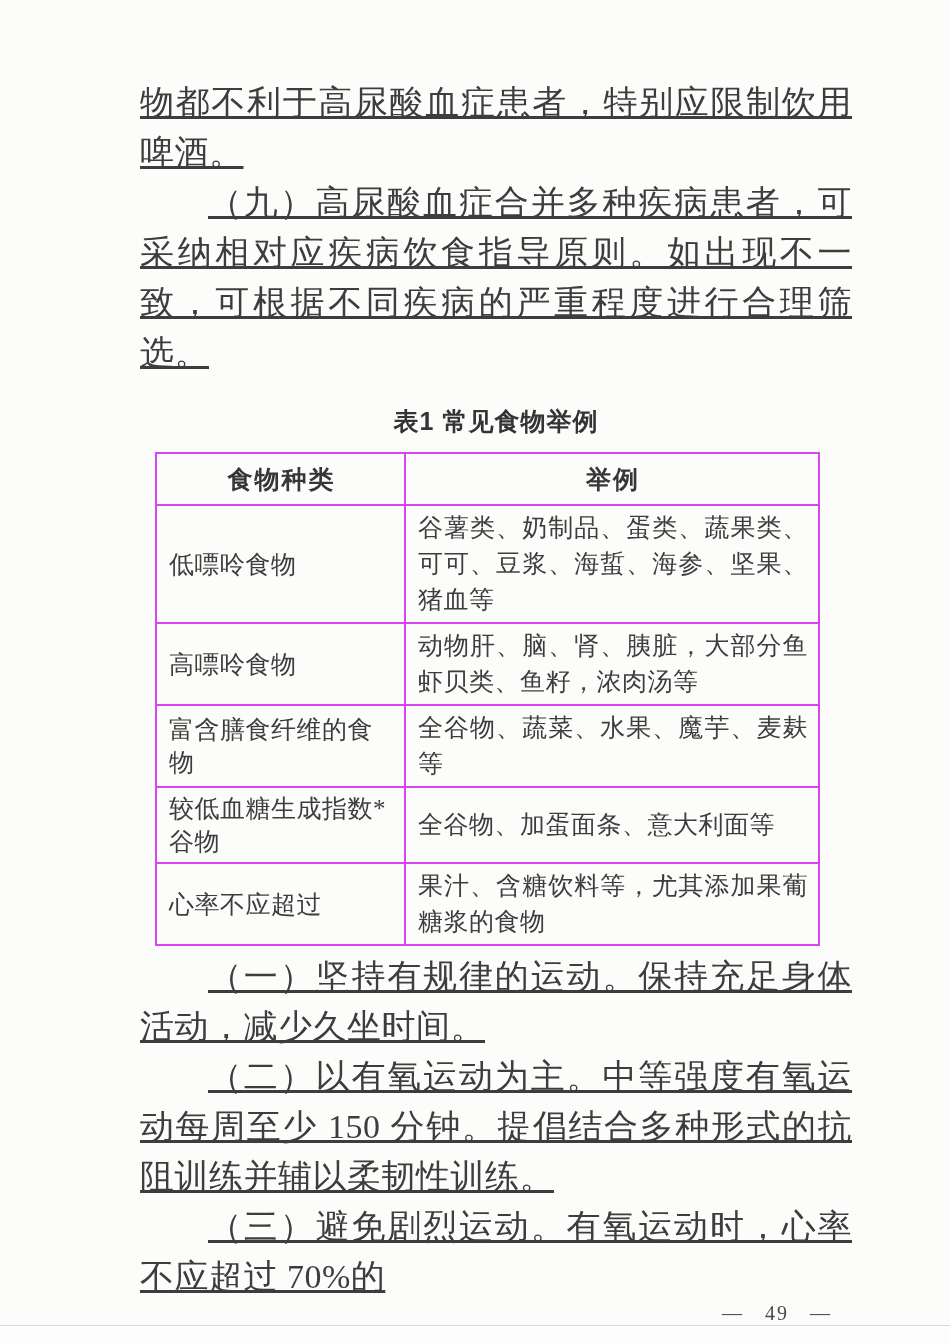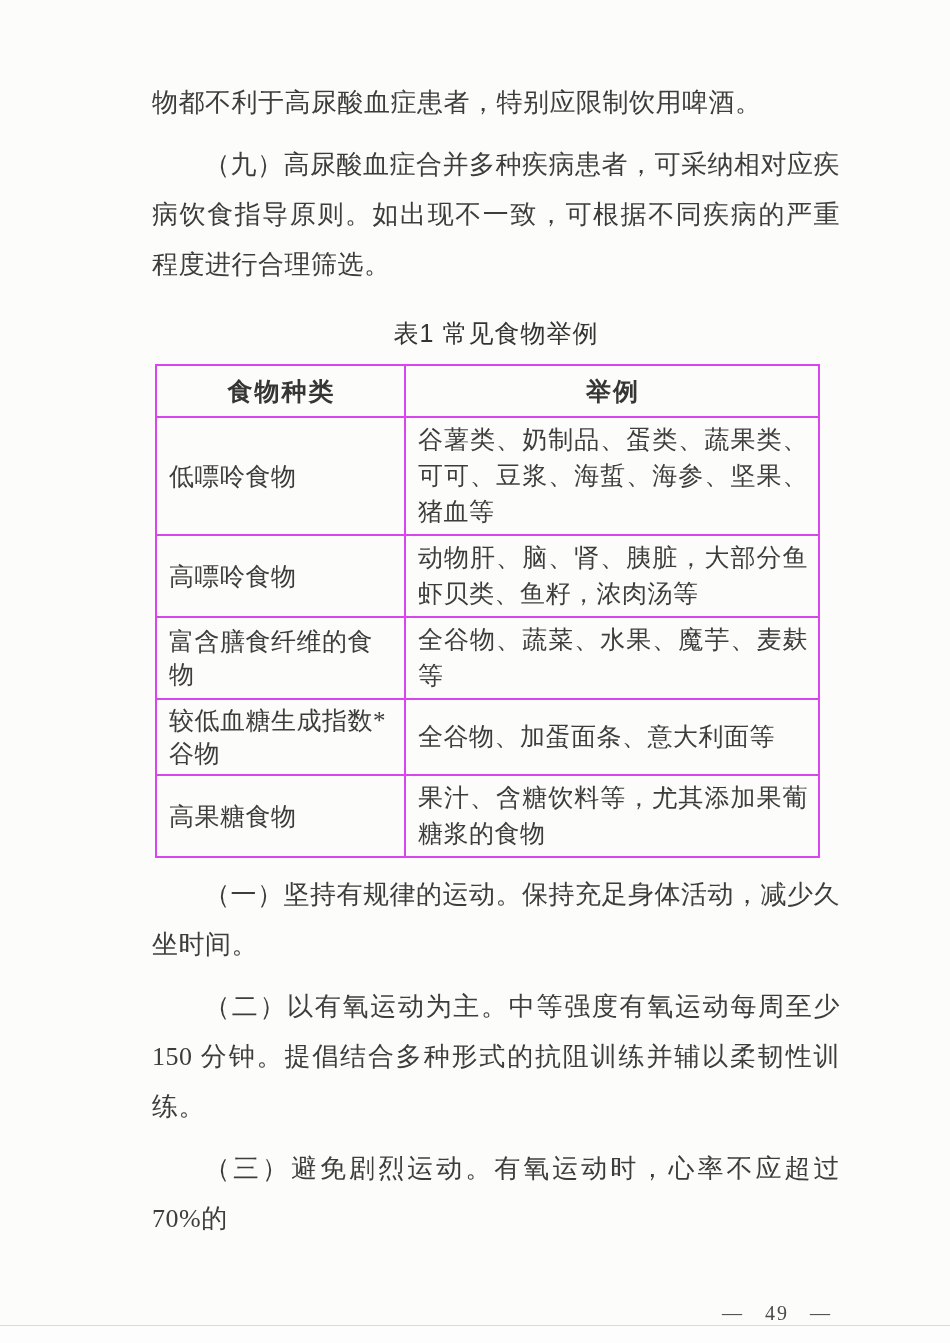--- a/index.html
+++ b/index.html
@@ -17,37 +17,38 @@
     font-family: "Liberation Serif", "DejaVu Serif", serif;
     color: #3d3d3d;
   }
   .content {
     position: absolute;
     top: 0;
     left: 140px;
     width: 712px;
   }
   .body-para {
-    font-size: 26px;
+    font-size: 34px;
     line-height: 50px;
     text-align: justify;
     letter-spacing: 0.5px;
-    margin: 12px;
+    margin: 0;
+    text-decoration: underline;
   }
   .body-para.indent {
     text-indent: 2em;
   }
   .first-para {
     margin-top: 78px;
   }
   .table-title {
     margin-top: 27px;
     text-align: center;
     font-family: "Liberation Sans", "DejaVu Sans", sans-serif;
-    font-weight: normal;
+    font-weight: bold;
     font-size: 25px;
     color: #343434;
     letter-spacing: 1px;
   }
   table.food-table {
     margin-top: 14px;
     margin-left: 15px;
     width: 663px;
     border-collapse: collapse;
     table-layout: fixed;
@@ -159,21 +160,21 @@
         </tr>
         <tr class="row-tall">
           <td class="cat">富含膳食纤维的食物</td>
           <td class="ex">全谷物、蔬菜、水果、魔芋、麦麸等</td>
         </tr>
         <tr class="row-tall">
           <td class="cat">较低血糖生成指数*谷物</td>
           <td class="ex">全谷物、加蛋面条、意大利面等</td>
         </tr>
         <tr>
-          <td class="cat">高果糖食物</td>
+          <td class="cat">心率不应超过</td>
           <td class="ex">果汁、含糖饮料等，尤其添加果葡糖浆的食物</td>
         </tr>
       </tbody>
     </table>
 
 
 
     <div class="section-paras">
       <p class="body-para indent">（一）坚持有规律的运动。保持充足身体活动，减少久坐时间。</p>
       <p class="body-para indent">（二）以有氧运动为主。中等强度有氧运动每周至少 150 分钟。提倡结合多种形式的抗阻训练并辅以柔韧性训练。</p>

